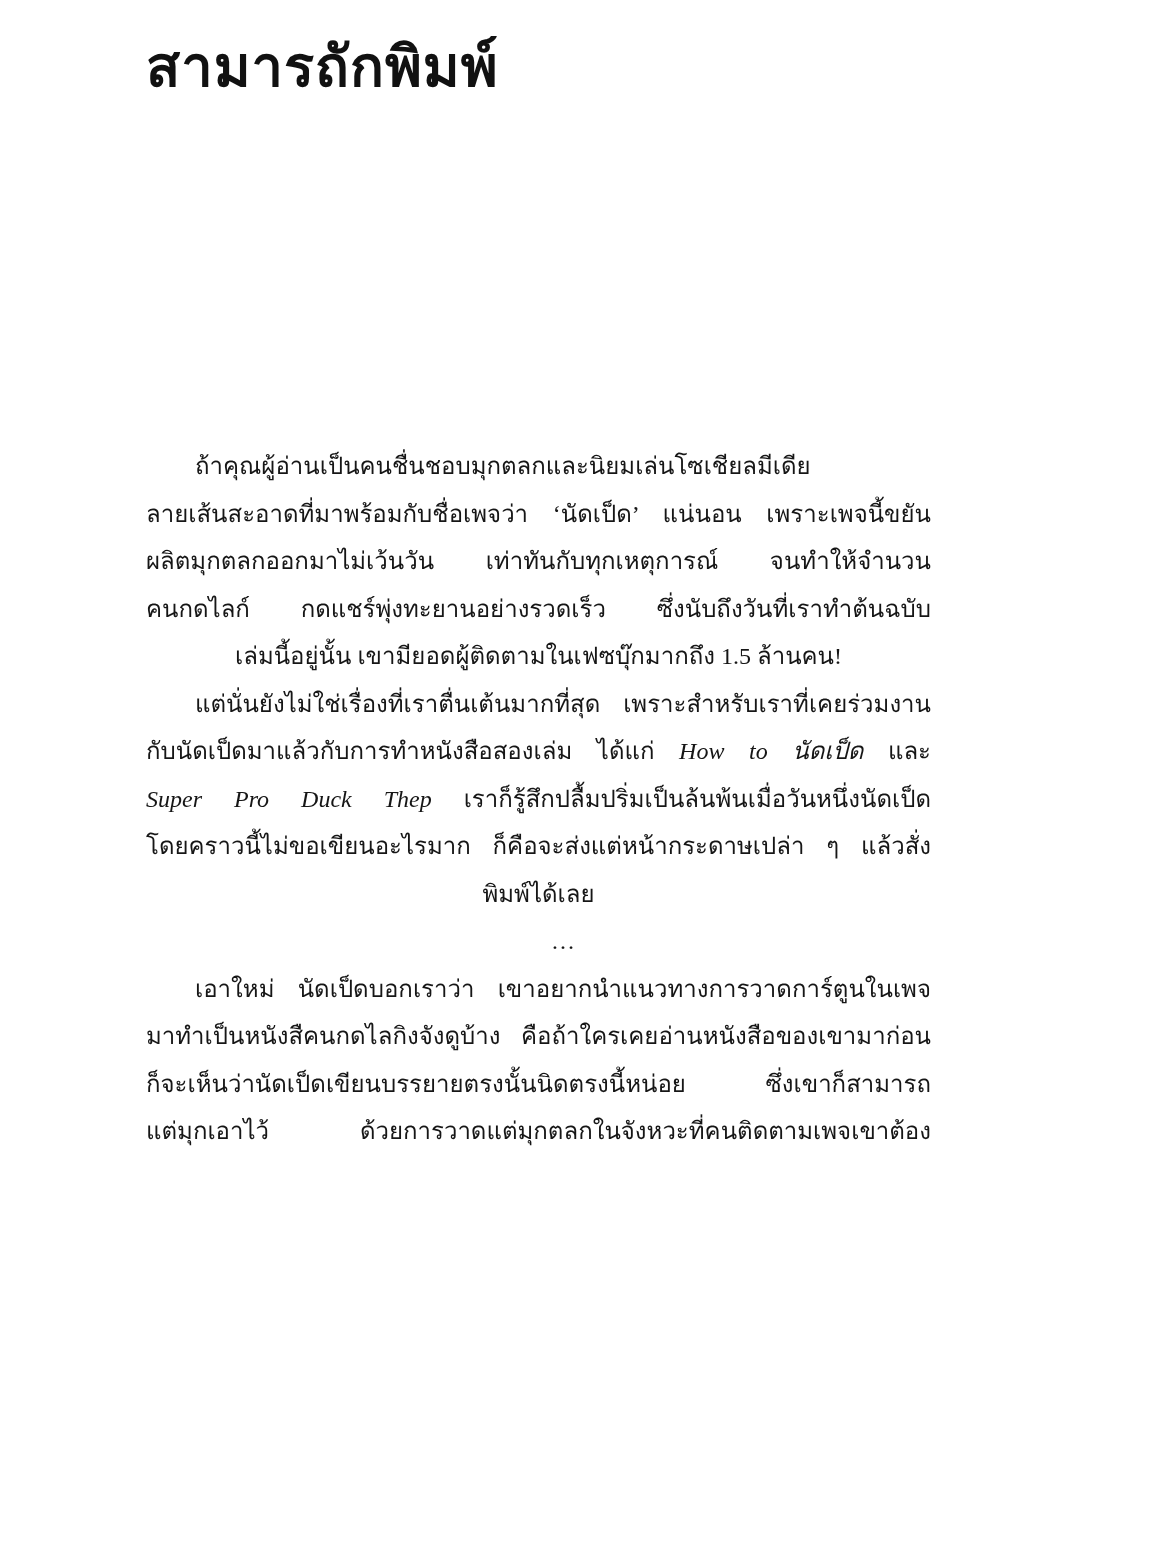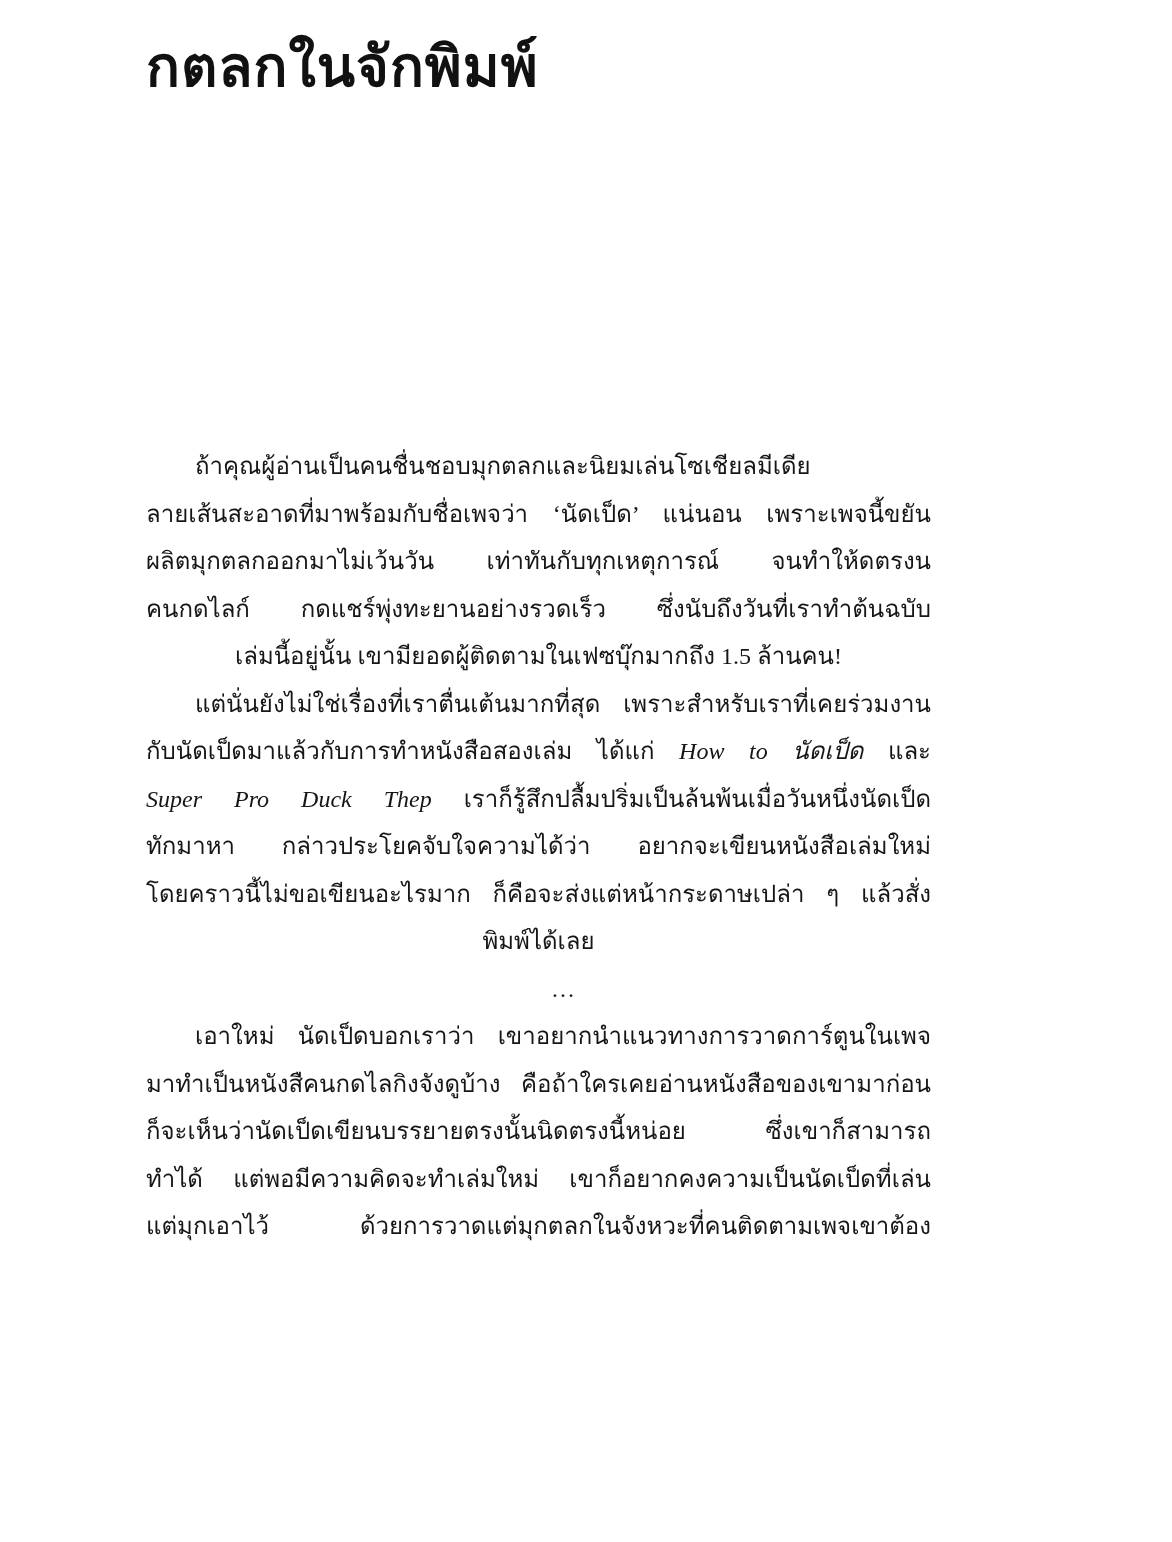--- a/index.html
+++ b/index.html
@@ -44,41 +44,39 @@
     text-align: justify;
     text-align-last: justify;
   }
   .line.indent { text-indent: 49px; }
   .seg.italic { font-style: italic; }
 </style>
 </head>
 <body>
 
 <div class="page">
-  <h1 class="heading">กตลกในจักพิมพ์</h1>
+  <h1 class="heading">สามารถักพิมพ์</h1>
   <div class="body-block" id="body-container">
       <div class="paragraph">
         <div class="line indent justify"><span class="seg">ถ้าคุณผู้อ่านเป็นคนชื่นชอบมุกตลกและนิยมเล่นโซเชียลมีเดีย</span></div>
         <div class="line justify"><span class="seg">ลายเส้นสะอาดที่มาพร้อมกับชื่อเพจว่า ‘นัดเป็ด’ แน่นอน เพราะเพจนี้ขยัน</span></div>
-        <div class="line justify"><span class="seg">ผลิตมุกตลกออกมาไม่เว้นวัน เท่าทันกับทุกเหตุการณ์ จนทำให้ดตรงน</span></div>
+        <div class="line justify"><span class="seg">ผลิตมุกตลกออกมาไม่เว้นวัน เท่าทันกับทุกเหตุการณ์ จนทำให้จำนวน</span></div>
         <div class="line justify"><span class="seg">คนกดไลก์ กดแชร์พุ่งทะยานอย่างรวดเร็ว ซึ่งนับถึงวันที่เราทำต้นฉบับ</span></div>
         <div class="line"><span class="seg">เล่มนี้อยู่นั้น เขามียอดผู้ติดตามในเฟซบุ๊กมากถึง 1.5 ล้านคน!</span></div>
       </div>
       <div class="paragraph">
         <div class="line indent justify"><span class="seg">แต่นั่นยังไม่ใช่เรื่องที่เราตื่นเต้นมากที่สุด เพราะสำหรับเราที่เคยร่วมงาน</span></div>
         <div class="line justify"><span class="seg">กับนัดเป็ดมาแล้วกับการทำหนังสือสองเล่ม ได้แก่ </span><span class="seg italic">How to นัดเป็ด</span><span class="seg"> และ</span></div>
         <div class="line justify"><span class="seg italic">Super Pro Duck Thep</span><span class="seg"> เราก็รู้สึกปลื้มปริ่มเป็นล้นพ้นเมื่อวันหนึ่งนัดเป็ด</span></div>
-        <div class="line justify"><span class="seg">ทักมาหา กล่าวประโยคจับใจความได้ว่า อยากจะเขียนหนังสือเล่มใหม่</span></div>
         <div class="line justify"><span class="seg">โดยคราวนี้ไม่ขอเขียนอะไรมาก ก็คือจะส่งแต่หน้ากระดาษเปล่า ๆ แล้วสั่ง</span></div>
         <div class="line"><span class="seg">พิมพ์ได้เลย</span></div>
       </div>
       <div class="paragraph">
         <div class="line indent"><span class="seg">…</span></div>
       </div>
       <div class="paragraph">
         <div class="line indent justify"><span class="seg">เอาใหม่ นัดเป็ดบอกเราว่า เขาอยากนำแนวทางการวาดการ์ตูนในเพจ</span></div>
         <div class="line justify"><span class="seg">มาทำเป็นหนังสืคนกดไลกิงจังดูบ้าง คือถ้าใครเคยอ่านหนังสือของเขามาก่อน</span></div>
         <div class="line justify"><span class="seg">ก็จะเห็นว่านัดเป็ดเขียนบรรยายตรงนั้นนิดตรงนี้หน่อย ซึ่งเขาก็สามารถ</span></div>
-        <div class="line justify"><span class="seg">ทำได้ แต่พอมีความคิดจะทำเล่มใหม่ เขาก็อยากคงความเป็นนัดเป็ดที่เล่น</span></div>
         <div class="line justify"><span class="seg">แต่มุกเอาไว้ ด้วยการวาดแต่มุกตลกในจังหวะที่คนติดตามเพจเขาต้อง</span></div>
       </div>
     </div>
 </div>
 
 </body></html>

